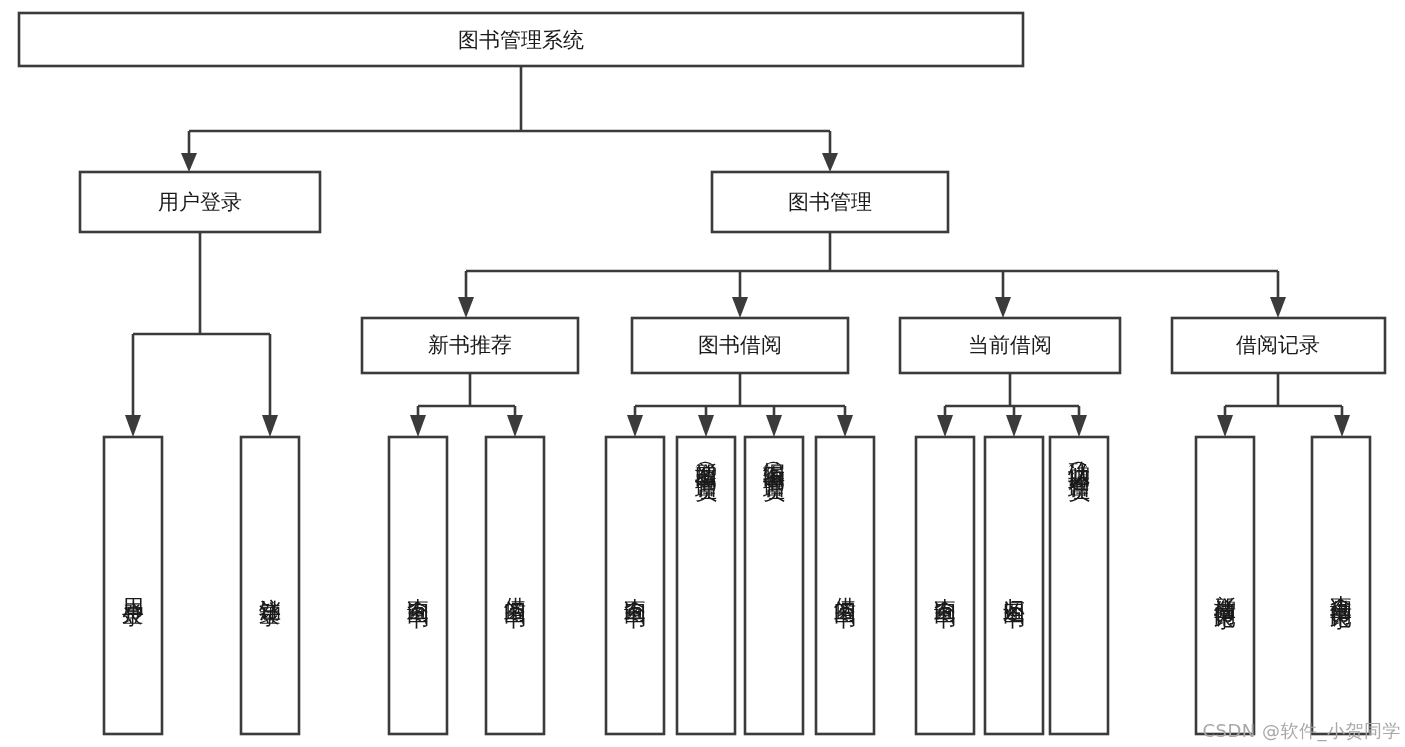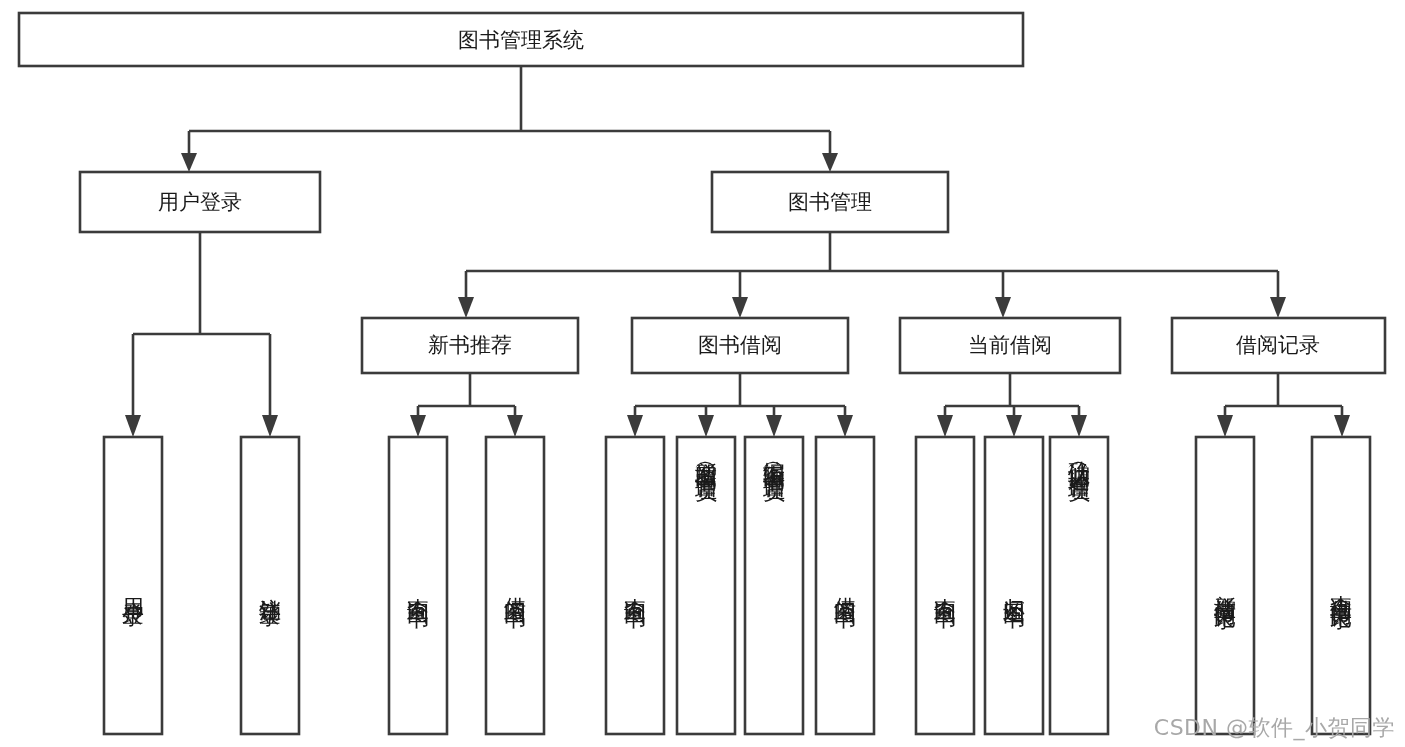--- a/index.html
+++ b/index.html
@@ -62,24 +62,24 @@
     font-family: "DejaVu Sans", "Liberation Sans", sans-serif;
     font-size: 22px;
     line-height: 1.08;
     letter-spacing: 3px;
     color: #1a1a1a;
     white-space: nowrap;
     text-align: center;
   }
   .watermark {
     position: absolute;
-    right: 10px;
+    right: 4px;
     bottom: 4px;
     font-family: "DejaVu Sans", "Liberation Sans", sans-serif;
-    font-size: 22px;
+    font-size: 18px;
     color: #a8a8a8;
     white-space: nowrap;
     letter-spacing: 0.5px;
   }
 </style>
 </head>
 <body>
 
 <div id="diagram-root">
 

